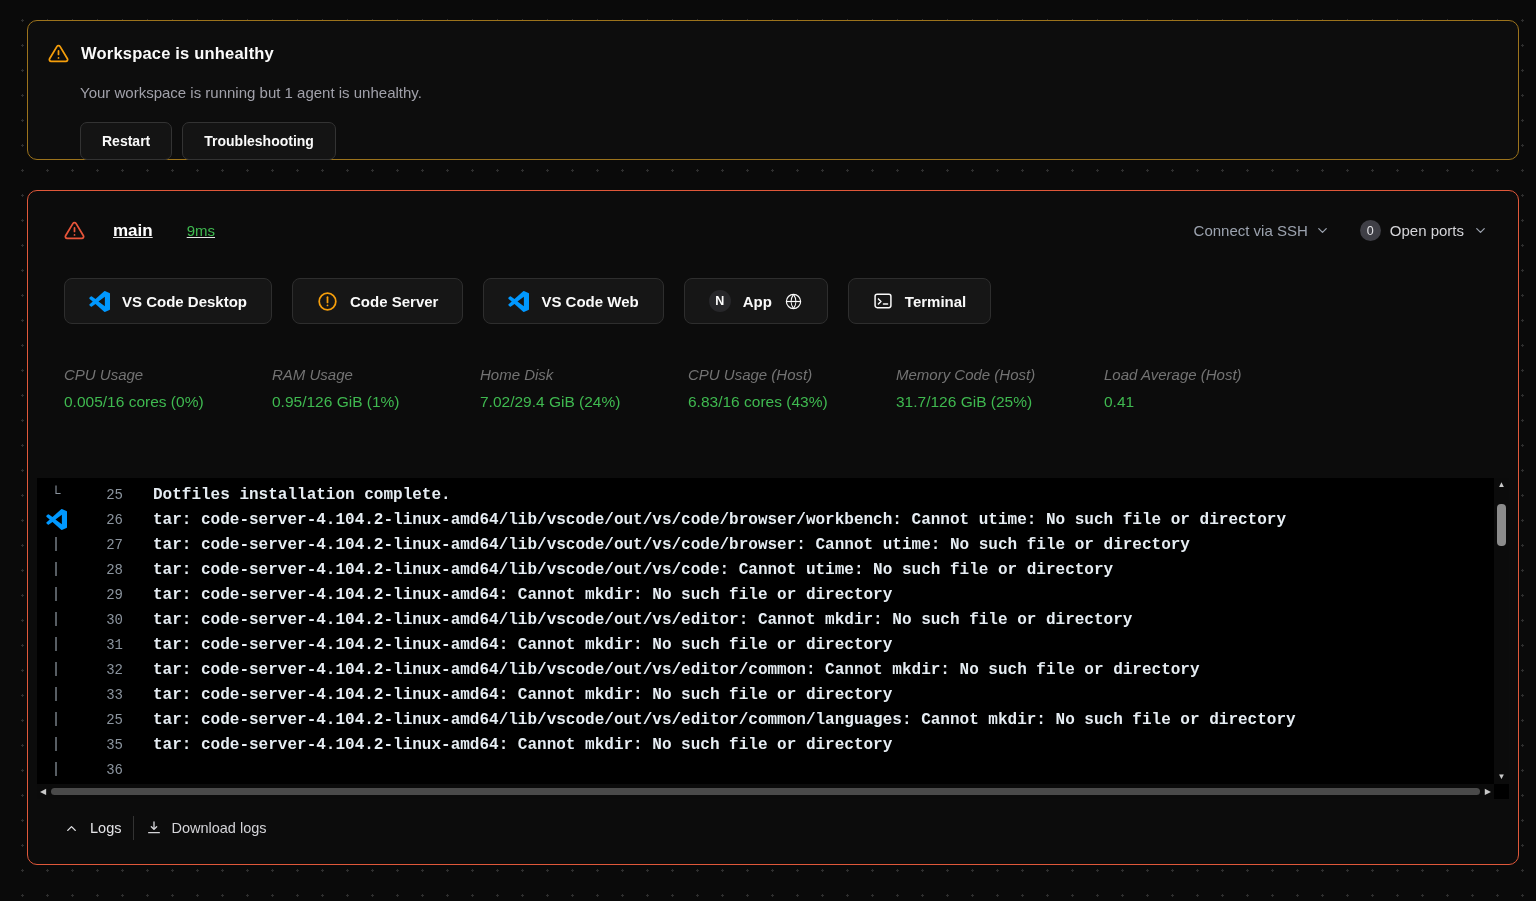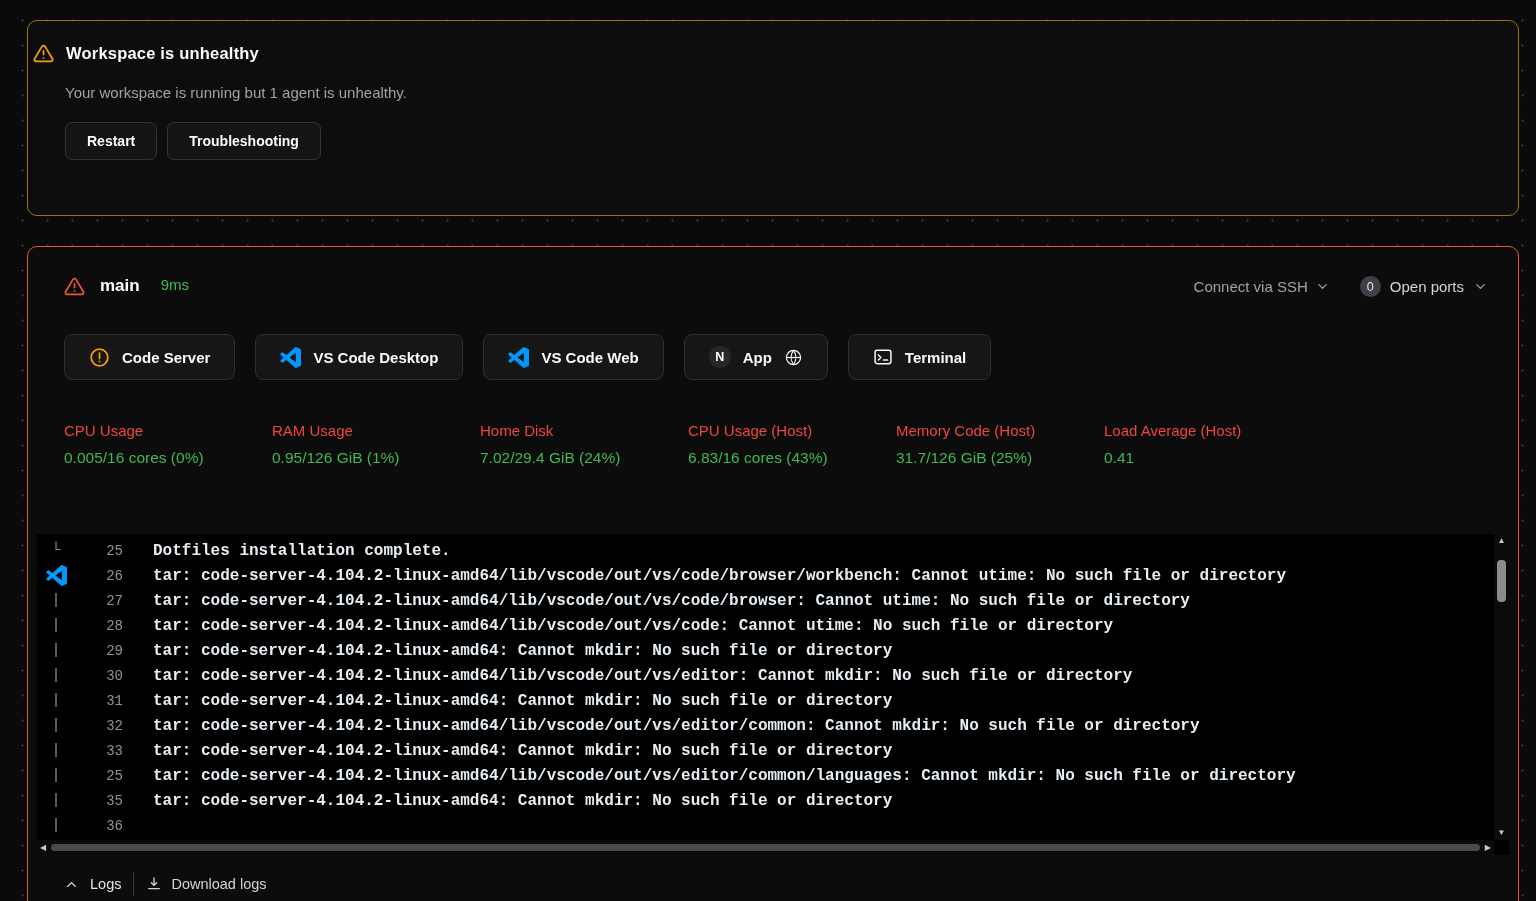--- a/index.html
+++ b/index.html
@@ -11,25 +11,25 @@
     background-position: 10px 8px;
     font-family: "Liberation Sans", sans-serif;
     color: #e5e5e5;
     overflow: hidden;
   }
   .icon { display: inline-flex; align-items: center; justify-content: center; flex: 0 0 auto; }
 
   
   .banner {
     margin: 20px 17px 0 27px;
-    height: 196px;
+    height: 140px;
     border: 1px solid var(--banner-border, #9c731c);
     border-radius: 10px;
     background: #0d0d0d;
-    padding: 22px 5px;
+    padding: 22px 20px;
   }
   .banner-head { display: flex; align-items: center; gap: 12px; }
   .banner-title { font-size: 16.5px; font-weight: 700; color: #fafafa; letter-spacing: .2px; }
   .banner-msg { margin: 20px 0 8px 32px; font-size: 15px; color: #a1a1aa; }
   .banner-btns { display: flex; gap: 10px; margin: 21px 0 0 32px; }
   .btn {
     background: #141414; border: 1px solid #333; border-radius: 7px;
     color: #fafafa; font-size: 14px; font-weight: 600; padding: 10px 21px;
     font-family: inherit; cursor: pointer;
   }
@@ -37,21 +37,21 @@
   
   .panel {
     margin: 30px 17px 0 27px;
     height: 675px;
     border: 1px solid var(--panel-border, #e0583a);
     border-radius: 10px;
     background: #0c0c0c;
     position: relative;
   }
   .panel-head { display: flex; justify-content: space-between; align-items: center; padding: 29px 30px 0 36px; }
-  .head-left { display: flex; gap: 15px; }
+  .head-left { display: flex; align-items: center; gap: 28px; text-decoration: underline; }
   .agent-name { font-size: 17px; font-weight: 700; color: #fff; }
   .agent-latency { font-size: 15px; color: var(--accent-green, #3fb950); margin-left: 6px; }
   .head-right { display: flex; align-items: center; gap: 30px; margin-left: 20px; }
   .ssh-link { display: flex; align-items: center; gap: 7px; color: #9ca3af; font-size: 15px; cursor: pointer; }
   .ports { display: flex; align-items: center; gap: 9px; color: #d4d4d8; font-size: 15px; cursor: pointer; }
   .badge {
     width: 21px; height: 21px; border-radius: 50%; background: #3f3f46; color: #e4e4e7;
     font-size: 12.5px; display: inline-flex; align-items: center; justify-content: center;
   }
 
@@ -63,21 +63,21 @@
     color: #fafafa; font-size: 15px; font-weight: 600; font-family: inherit; cursor: pointer;
   }
   .n-circle {
     width: 22px; height: 22px; border-radius: 50%; background: #27272a; color: #fff;
     font-size: 12.5px; font-weight: 700; display: inline-flex; align-items: center; justify-content: center;
   }
 
   .stats-row { display: flex; padding: 42px 36px 0; }
   .stat { width: 208px; }
   .stat:last-child { width: auto; }
-  .stat-label { font-size: 15px; color: #ef4444; }
+  .stat-label { font-size: 15px; color: #737373; font-style: italic; }
   .stat-value { font-size: 15.5px; color: var(--accent-green, #3fb950); margin-top: 10px; }
 
   
   .log-viewer { position: absolute; left: 9px; right: 9px; top: 287px; height: 321px; background: #000; }
   .log-lines { position: absolute; top: 0; left: 0; right: 15px; bottom: 15px; overflow: hidden; padding-top: 4px; }
   .log-line { display: flex; align-items: center; height: 25px; font-family: "Liberation Mono", monospace; }
   .gutter { width: 38px; display: inline-flex; justify-content: center; color: #8b949e; font-size: 15px; }
   .lnum { width: 48px; text-align: right; color: #8b949e; font-size: 14px; }
   .ltext { margin-left: 30px; font-size: 16px; font-weight: 700; color: #e6edf3; white-space: pre; }
 
@@ -147,35 +147,35 @@
               <path d="m6 9 6 6 6-6"></path>
             </svg>
         </span>
       </div>
     </div>
   </div>
 
   <div class="apps-row">
       <button class="app-btn">
         <span class="icon">
+          <svg width="21" height="21" viewBox="0 0 100 100">
+            <path fill="#0098ff" d="M71 1.9 30.8 38.6 13.9 25.8a4.2 4.2 0 0 0-5.4.3L3 31.3a4.2 4.2 0 0 0 0 6.2L17.6 50 3 62.5a4.2 4.2 0 0 0 0 6.2l5.5 5.2a4.2 4.2 0 0 0 5.4.3l16.9-12.8L71 98.1a6.3 6.3 0 0 0 7.2 1.2l19.2-9.2a6.3 6.3 0 0 0 3.6-5.7V15.6a6.3 6.3 0 0 0-3.6-5.7L78.2.7A6.3 6.3 0 0 0 71 1.9ZM75.6 72.6 45.1 50l30.5-22.6Z"></path>
+          </svg>
+        </span>
+        <span class="app-label">VS Code Desktop</span>
+      </button>
+      <button class="app-btn">
+        <span class="icon">
           <svg width="21" height="21" viewBox="0 0 24 24" fill="none" stroke="#f59e0b" stroke-width="2" stroke-linecap="round">
             <circle cx="12" cy="12" r="9.5"></circle>
             <line x1="12" y1="7" x2="12" y2="13"></line>
             <circle cx="12" cy="16.5" r="1" fill="#f59e0b" stroke="none"></circle>
           </svg>
         </span>
         <span class="app-label">Code Server</span>
-      </button>
-      <button class="app-btn">
-        <span class="icon">
-          <svg width="21" height="21" viewBox="0 0 100 100">
-            <path fill="#0098ff" d="M71 1.9 30.8 38.6 13.9 25.8a4.2 4.2 0 0 0-5.4.3L3 31.3a4.2 4.2 0 0 0 0 6.2L17.6 50 3 62.5a4.2 4.2 0 0 0 0 6.2l5.5 5.2a4.2 4.2 0 0 0 5.4.3l16.9-12.8L71 98.1a6.3 6.3 0 0 0 7.2 1.2l19.2-9.2a6.3 6.3 0 0 0 3.6-5.7V15.6a6.3 6.3 0 0 0-3.6-5.7L78.2.7A6.3 6.3 0 0 0 71 1.9ZM75.6 72.6 45.1 50l30.5-22.6Z"></path>
-          </svg>
-        </span>
-        <span class="app-label">VS Code Desktop</span>
       </button>
       <button class="app-btn">
         <span class="icon">
           <svg width="21" height="21" viewBox="0 0 100 100">
             <path fill="#0098ff" d="M71 1.9 30.8 38.6 13.9 25.8a4.2 4.2 0 0 0-5.4.3L3 31.3a4.2 4.2 0 0 0 0 6.2L17.6 50 3 62.5a4.2 4.2 0 0 0 0 6.2l5.5 5.2a4.2 4.2 0 0 0 5.4.3l16.9-12.8L71 98.1a6.3 6.3 0 0 0 7.2 1.2l19.2-9.2a6.3 6.3 0 0 0 3.6-5.7V15.6a6.3 6.3 0 0 0-3.6-5.7L78.2.7A6.3 6.3 0 0 0 71 1.9ZM75.6 72.6 45.1 50l30.5-22.6Z"></path>
           </svg>
         </span>
         <span class="app-label">VS Code Web</span>
       </button>
       <button class="app-btn">

